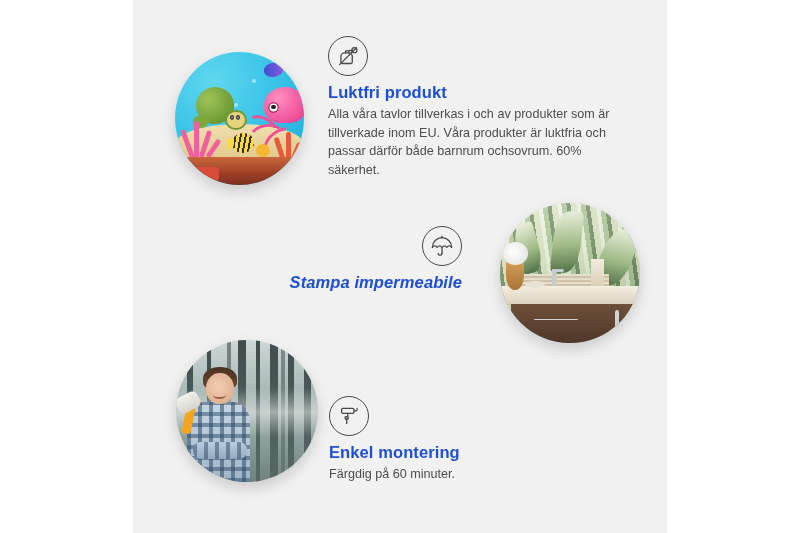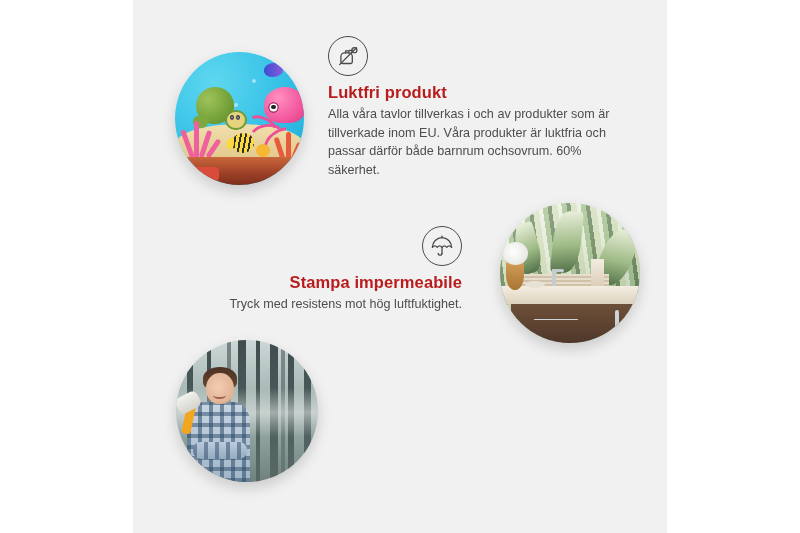--- a/index.html
+++ b/index.html
@@ -488,21 +488,21 @@
     border-radius: 50%;
     display: flex;
     align-items: center;
     justify-content: center;
     box-sizing: border-box;
   }
 
   .feature-title {
     font-size: 16.5px;
     font-weight: bold;
-    color: #b91c1c;
+    color: #1d4ed8;
     margin: 7px 0 3px 0;
     letter-spacing: 0.1px;
   }
   .feature-desc {
     font-size: 12.6px;
     line-height: 1.47;
     color: #4d4d4d;
     margin: 0;
   }
 
@@ -513,20 +513,21 @@
     width: 296px;
     text-align: left;
   }
 
   
   #feature-waterproof {
     left: 196px;
     top: 226px;
     width: 266px;
     text-align: right;
+    font-style: italic;
   }
   #feature-waterproof .icon-circle { margin-left: auto; }
 
   
   #feature-assembly {
     left: 329px;
     top: 396px;
     width: 250px;
     text-align: left;
   }
@@ -616,21 +617,20 @@
         <g fill="none" stroke="#4a4a4a" stroke-width="1.3" stroke-linecap="round" stroke-linejoin="round">
           <path d="M3.4 14.3 a9.6 9.6 0 0 1 19.2 0"></path>
           <path d="M3.4 14.3 q2.4-3.0 4.8 0 q2.4-3.0 4.8 0 q2.4-3.0 4.8 0 q2.4-3.0 4.8 0"></path>
           <path d="M13 14.3 v6.0"></path>
           <path d="M13 20.3 a1.9 1.9 0 0 1-3.8 0"></path>
           <path d="M13 4.7 v-1.5"></path>
         </g>
       </svg>
     </div>
     <div class="feature-title">Stampa impermeabile</div>
-    <p class="feature-desc">Tryck med resistens mot hög luftfuktighet.</p>
   </div>
 
   <div class="photo" id="photo-forest">
     <div class="photo-inner">
       <div class="forest-bg"></div>
       <div class="tree t1"></div>
       <div class="tree t2"></div>
       <div class="tree t8"></div>
       <div class="tree t3"></div>
       <div class="tree t4"></div>
@@ -642,14 +642,29 @@
       <div class="person-body"></div>
       <div class="person-arm"></div>
       <div class="person-hair"></div>
       <div class="person-head"></div>
       <div class="person-smile"></div>
       <div class="roller-handle"></div>
       <div class="roller-head"></div>
     </div>
   </div>
 
+  <div class="feature" id="feature-assembly">
+    <div class="icon-circle">
+      <svg width="26" height="26" viewBox="0 0 26 26" aria-hidden="true">
+        <g fill="none" stroke="#4a4a4a" stroke-width="1.3" stroke-linecap="round" stroke-linejoin="round">
+          <rect x="5.6" y="5.4" width="12.4" height="4.9" rx="1.4"></rect>
+          <path d="M18.0 7.9 h2.0 a1.1 1.1 0 0 0 1.1-1.1 v-1.4"></path>
+          <path d="M11.8 10.3 v2.1 a1.2 1.2 0 0 1-1.2 1.2 h-0.4"></path>
+          <rect x="9.2" y="13.6" width="3.0" height="2.4" rx="0.6"></rect>
+          <path d="M10.7 16.0 v4.6"></path>
+        </g>
+      </svg>
+    </div>
+    <div class="feature-title">Enkel montering</div>
+    <p class="feature-desc">Färgdig på 60 minuter.</p>
+  </div>
 
 </div>
 
 </body></html>

